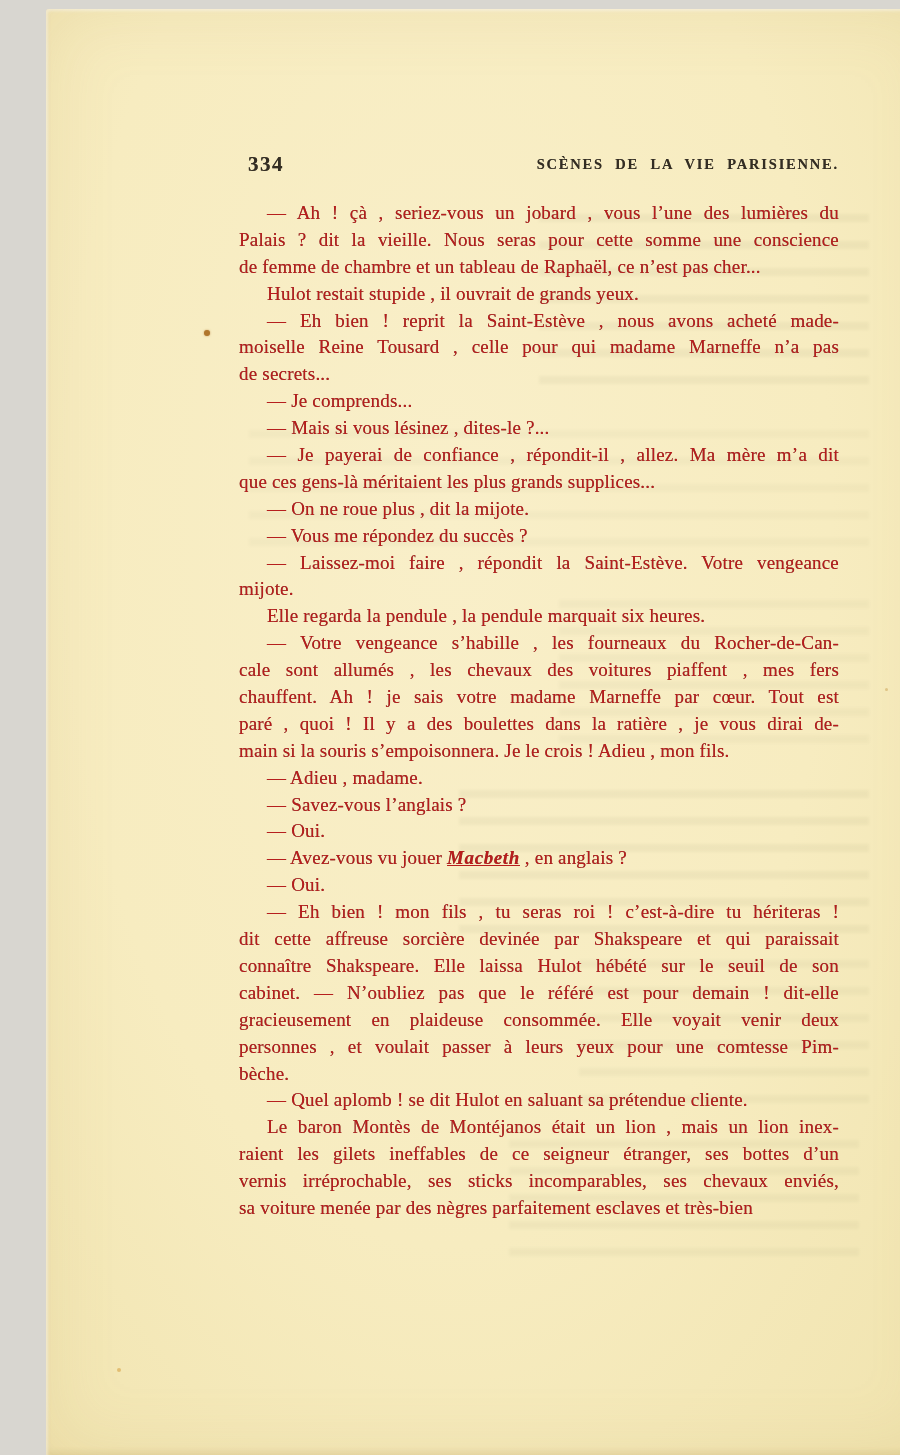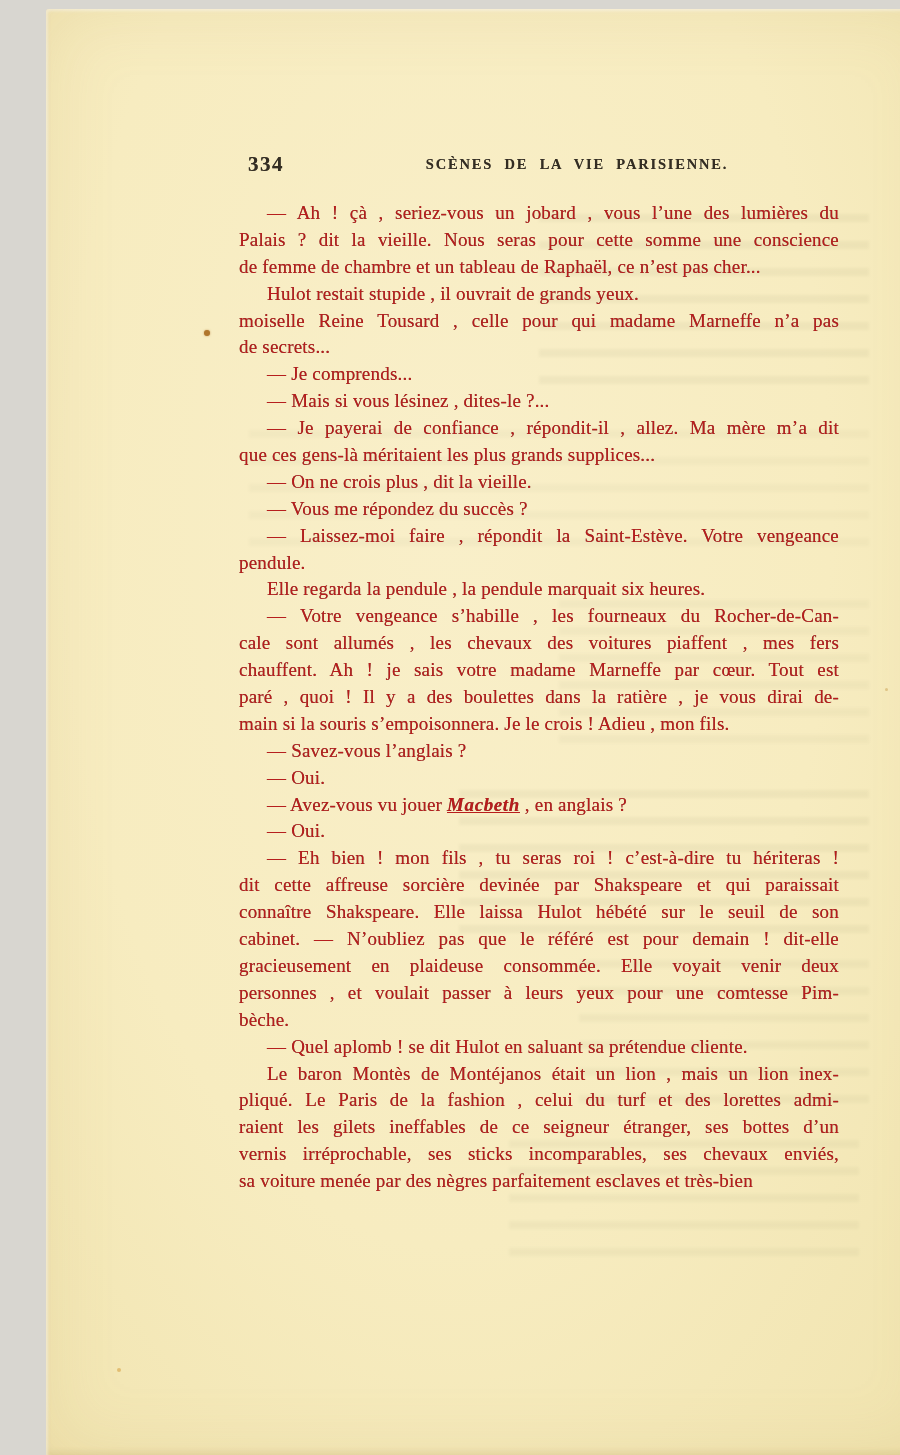--- a/index.html
+++ b/index.html
@@ -44,21 +44,21 @@
     left: 200px; top: 150px;
     width: 600px; height: 30px;
     color: #332d23;
   }
   .page-number {
     position: absolute; left: 9px; top: 2px;
     font-size: 21px; font-weight: 700; letter-spacing: 1.5px;
     text-shadow: 0 0 .6px rgba(51,45,35,.6);
   }
   .running-title {
-    text-align: center;
+    text-align: right;
     padding-left: 76px; padding-top: 6px;
     font-size: 14.5px; font-weight: 700;
     letter-spacing: 1.8px; word-spacing: 6px;
     text-shadow: 0 0 .5px rgba(51,45,35,.5);
   }
 
   .text-block {
     position: absolute;
     left: 200px; top: 200px;
     width: 600px;
@@ -102,50 +102,51 @@
   <div class="header">
     <span class="page-number">334</span>
     <div class="running-title">SCÈNES  DE  LA  VIE  PARISIENNE.</div>
   </div>
 
   <div class="text-block">
       <div class="line indent">— Ah ! çà , seriez-vous un jobard , vous l’une des lumières du</div>
       <div class="line">Palais ? dit la vieille. Nous seras pour cette somme une conscience</div>
       <div class="line last">de femme de chambre et un tableau de Raphaël, ce n’est pas cher...</div>
       <div class="line indent last">Hulot restait stupide , il ouvrait de grands yeux.</div>
+      <div class="line indent">— Eh bien ! reprit la Saint-Estève , nous avons acheté made-</div>
       <div class="line">moiselle Reine Tousard , celle pour qui madame Marneffe n’a pas</div>
       <div class="line last">de secrets...</div>
       <div class="line indent last">— Je comprends...</div>
       <div class="line indent last">— Mais si vous lésinez , dites-le ?...</div>
       <div class="line indent">— Je payerai de confiance , répondit-il , allez. Ma mère m’a dit</div>
       <div class="line last">que ces gens-là méritaient les plus grands supplices...</div>
-      <div class="line indent last">— On ne crois plus , dit la vieille.</div>
+      <div class="line indent last">— On ne roue plus , dit la mijote.</div>
       <div class="line indent last">— Vous me répondez du succès ?</div>
       <div class="line indent">— Laissez-moi faire , répondit la Saint-Estève. Votre vengeance</div>
-      <div class="line last">pendule.</div>
+      <div class="line last">mijote.</div>
       <div class="line indent last">Elle regarda la pendule , la pendule marquait six heures.</div>
       <div class="line indent">— Votre vengeance s’habille , les fourneaux du Rocher-de-Can-</div>
       <div class="line">cale sont allumés , les chevaux des voitures piaffent , mes fers</div>
       <div class="line">chauffent. Ah ! je sais votre madame Marneffe par cœur. Tout est</div>
       <div class="line">paré , quoi ! Il y a des boulettes dans la ratière , je vous dirai de-</div>
       <div class="line last">main si la souris s’empoisonnera. Je le crois ! Adieu , mon fils.</div>
+      <div class="line indent last">— Adieu , madame.</div>
       <div class="line indent last">— Savez-vous l’anglais ?</div>
       <div class="line indent last">— Oui.</div>
       <div class="line indent last"><span>— Avez-vous vu jouer </span><span class="it">Macbeth</span><span> , en anglais ?</span></div>
       <div class="line indent last">— Oui.</div>
       <div class="line indent">— Eh bien ! mon fils , tu seras roi ! c’est-à-dire tu hériteras !</div>
       <div class="line">dit cette affreuse sorcière devinée par Shakspeare et qui paraissait</div>
       <div class="line">connaître Shakspeare. Elle laissa Hulot hébété sur le seuil de son</div>
       <div class="line">cabinet. — N’oubliez pas que le référé est pour demain ! dit-elle</div>
       <div class="line">gracieusement en plaideuse consommée. Elle voyait venir deux</div>
       <div class="line">personnes , et voulait passer à leurs yeux pour une comtesse Pim-</div>
       <div class="line last">bèche.</div>
       <div class="line indent last">— Quel aplomb ! se dit Hulot en saluant sa prétendue cliente.</div>
       <div class="line indent">Le baron Montès de Montéjanos était un lion , mais un lion inex-</div>
-      <div class="line">pliqué. Le Paris de la fashion , celui du turf et des lorettes admi-</div>
       <div class="line">raient les gilets ineffables de ce seigneur étranger, ses bottes d’un</div>
       <div class="line">vernis irréprochable, ses sticks incomparables, ses chevaux enviés,</div>
       <div class="line last">sa voiture menée par des nègres parfaitement esclaves et très-bien</div>
     </div>
 
   <div class="speck s1"></div>
   <div class="speck s2"></div>
   <div class="speck s3"></div>
 </div>
 

